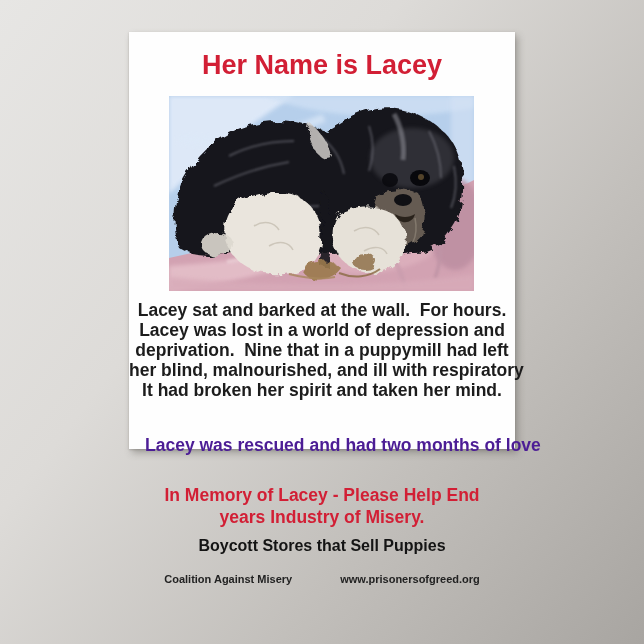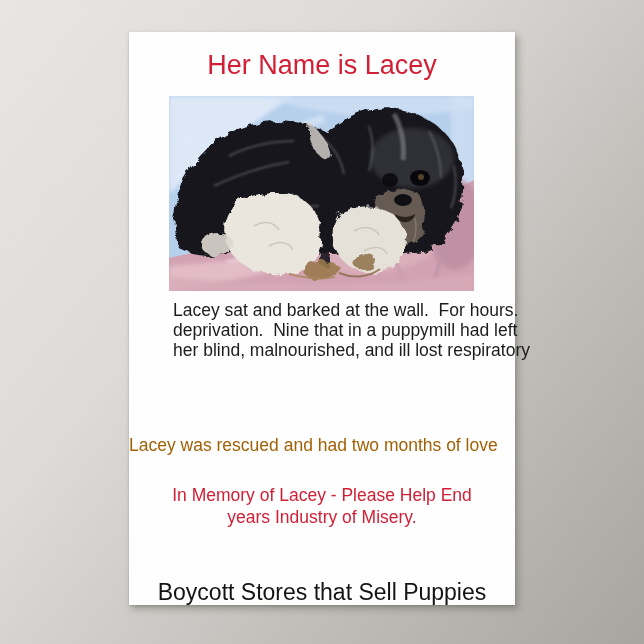--- a/index.html
+++ b/index.html
@@ -2,48 +2,49 @@
 <html><head>
 <meta charset="utf-8">
 <style>
   html,body{margin:0;padding:0;}
   body{
     width:644px;height:644px;overflow:hidden;position:relative;
     background:linear-gradient(128deg,#e7e6e4 0%,#dddbd8 35%,#c2bfbb 68%,#a8a5a1 100%);
     font-family:"Liberation Sans","DejaVu Sans",sans-serif;
   }
   .poster{
-    position:absolute;left:129px;top:32px;width:386px;height:573px;
+    position:absolute;left:129px;top:32px;width:386px;height:417px;
     background:#fefefe;
     box-shadow:3px 4px 7px rgba(80,75,70,.38), 0 1px 2px rgba(80,75,70,.25);
+    font-weight:bold;
   }
   .poster *{box-sizing:border-box;}
   .line{white-space:pre;}
   .title{
     position:absolute;top:18px;left:0;width:100%;text-align:center;
     font-size:27px;line-height:30px;color:#d21f35;
   }
   .photo{
     position:absolute;top:64px;left:40px;width:305px;height:195px;overflow:hidden;
   }
   .story1{
     position:absolute;top:268px;left:0;width:100%;text-align:center;
-    font-size:17.5px;line-height:20px;color:#1c1c1c;padding-left:44px;
+    font-size:17.5px;line-height:20px;color:#1c1c1c;
   }
   .story2{
-    position:absolute;top:403px;left:0;width:100%;text-align:left;
-    font-size:17.5px;line-height:20px;color:#a16207;
+    position:absolute;top:403px;left:16px;width:100%;text-align:left;
+    font-size:17.5px;line-height:20px;color:#4c1d95;
   }
   .memorial{
     position:absolute;top:452px;left:0;width:100%;text-align:center;
     font-size:17.5px;line-height:22px;color:#d21f35;
   }
   .boycott{
     position:absolute;top:500px;left:0;width:100%;text-align:center;
-    font-size:23px;line-height:27px;color:#141414;margin-top:47px;
+    font-size:16px;line-height:27px;color:#141414;
   }
   .footer{
     position:absolute;top:540px;left:0;width:100%;
     display:flex;justify-content:center;gap:48px;
     font-size:11px;line-height:14px;color:#222;
   }
 </style>
 </head>
 <body>
 
@@ -132,29 +133,35 @@
           <path d="M170,177 C185,183 200,181 211,173" stroke="#8a6a42" stroke-width="2" fill="none" opacity="0.8"></path>
         </g>
       </g>
 
       <path d="M0,195 L305,195 L305,178 C240,189 120,193 0,181 Z" fill="#d8abb9" opacity="0.85" filter="url(#soft)"></path>
     </svg>
   </div>
 
   <div class="story1">
     <div class="line">Lacey sat and barked at the wall.  For hours.</div>
+    <div class="line">Lacey was lost in a world of depression and</div>
     <div class="line">deprivation.  Nine that in a puppymill had left</div>
-    <div class="line">her blind, malnourished, and ill lost respiratory</div>
+    <div class="line">her blind, malnourished, and ill with respiratory</div>
+    <div class="line">It had broken her spirit and taken her mind.</div>
   </div>
 
   <div class="story2">
     <div class="line">Lacey was rescued and had two months of love</div>
   </div>
 
   <div class="memorial">
     <div class="line">In Memory of Lacey - Please Help End</div>
     <div class="line">years Industry of Misery.</div>
   </div>
 
   <div class="boycott">Boycott Stores that Sell Puppies</div>
 
+  <div class="footer">
+    <span>Coalition Against Misery</span>
+    <span>www.prisonersofgreed.org</span>
+  </div>
 
 </div>
 
 </body></html>

